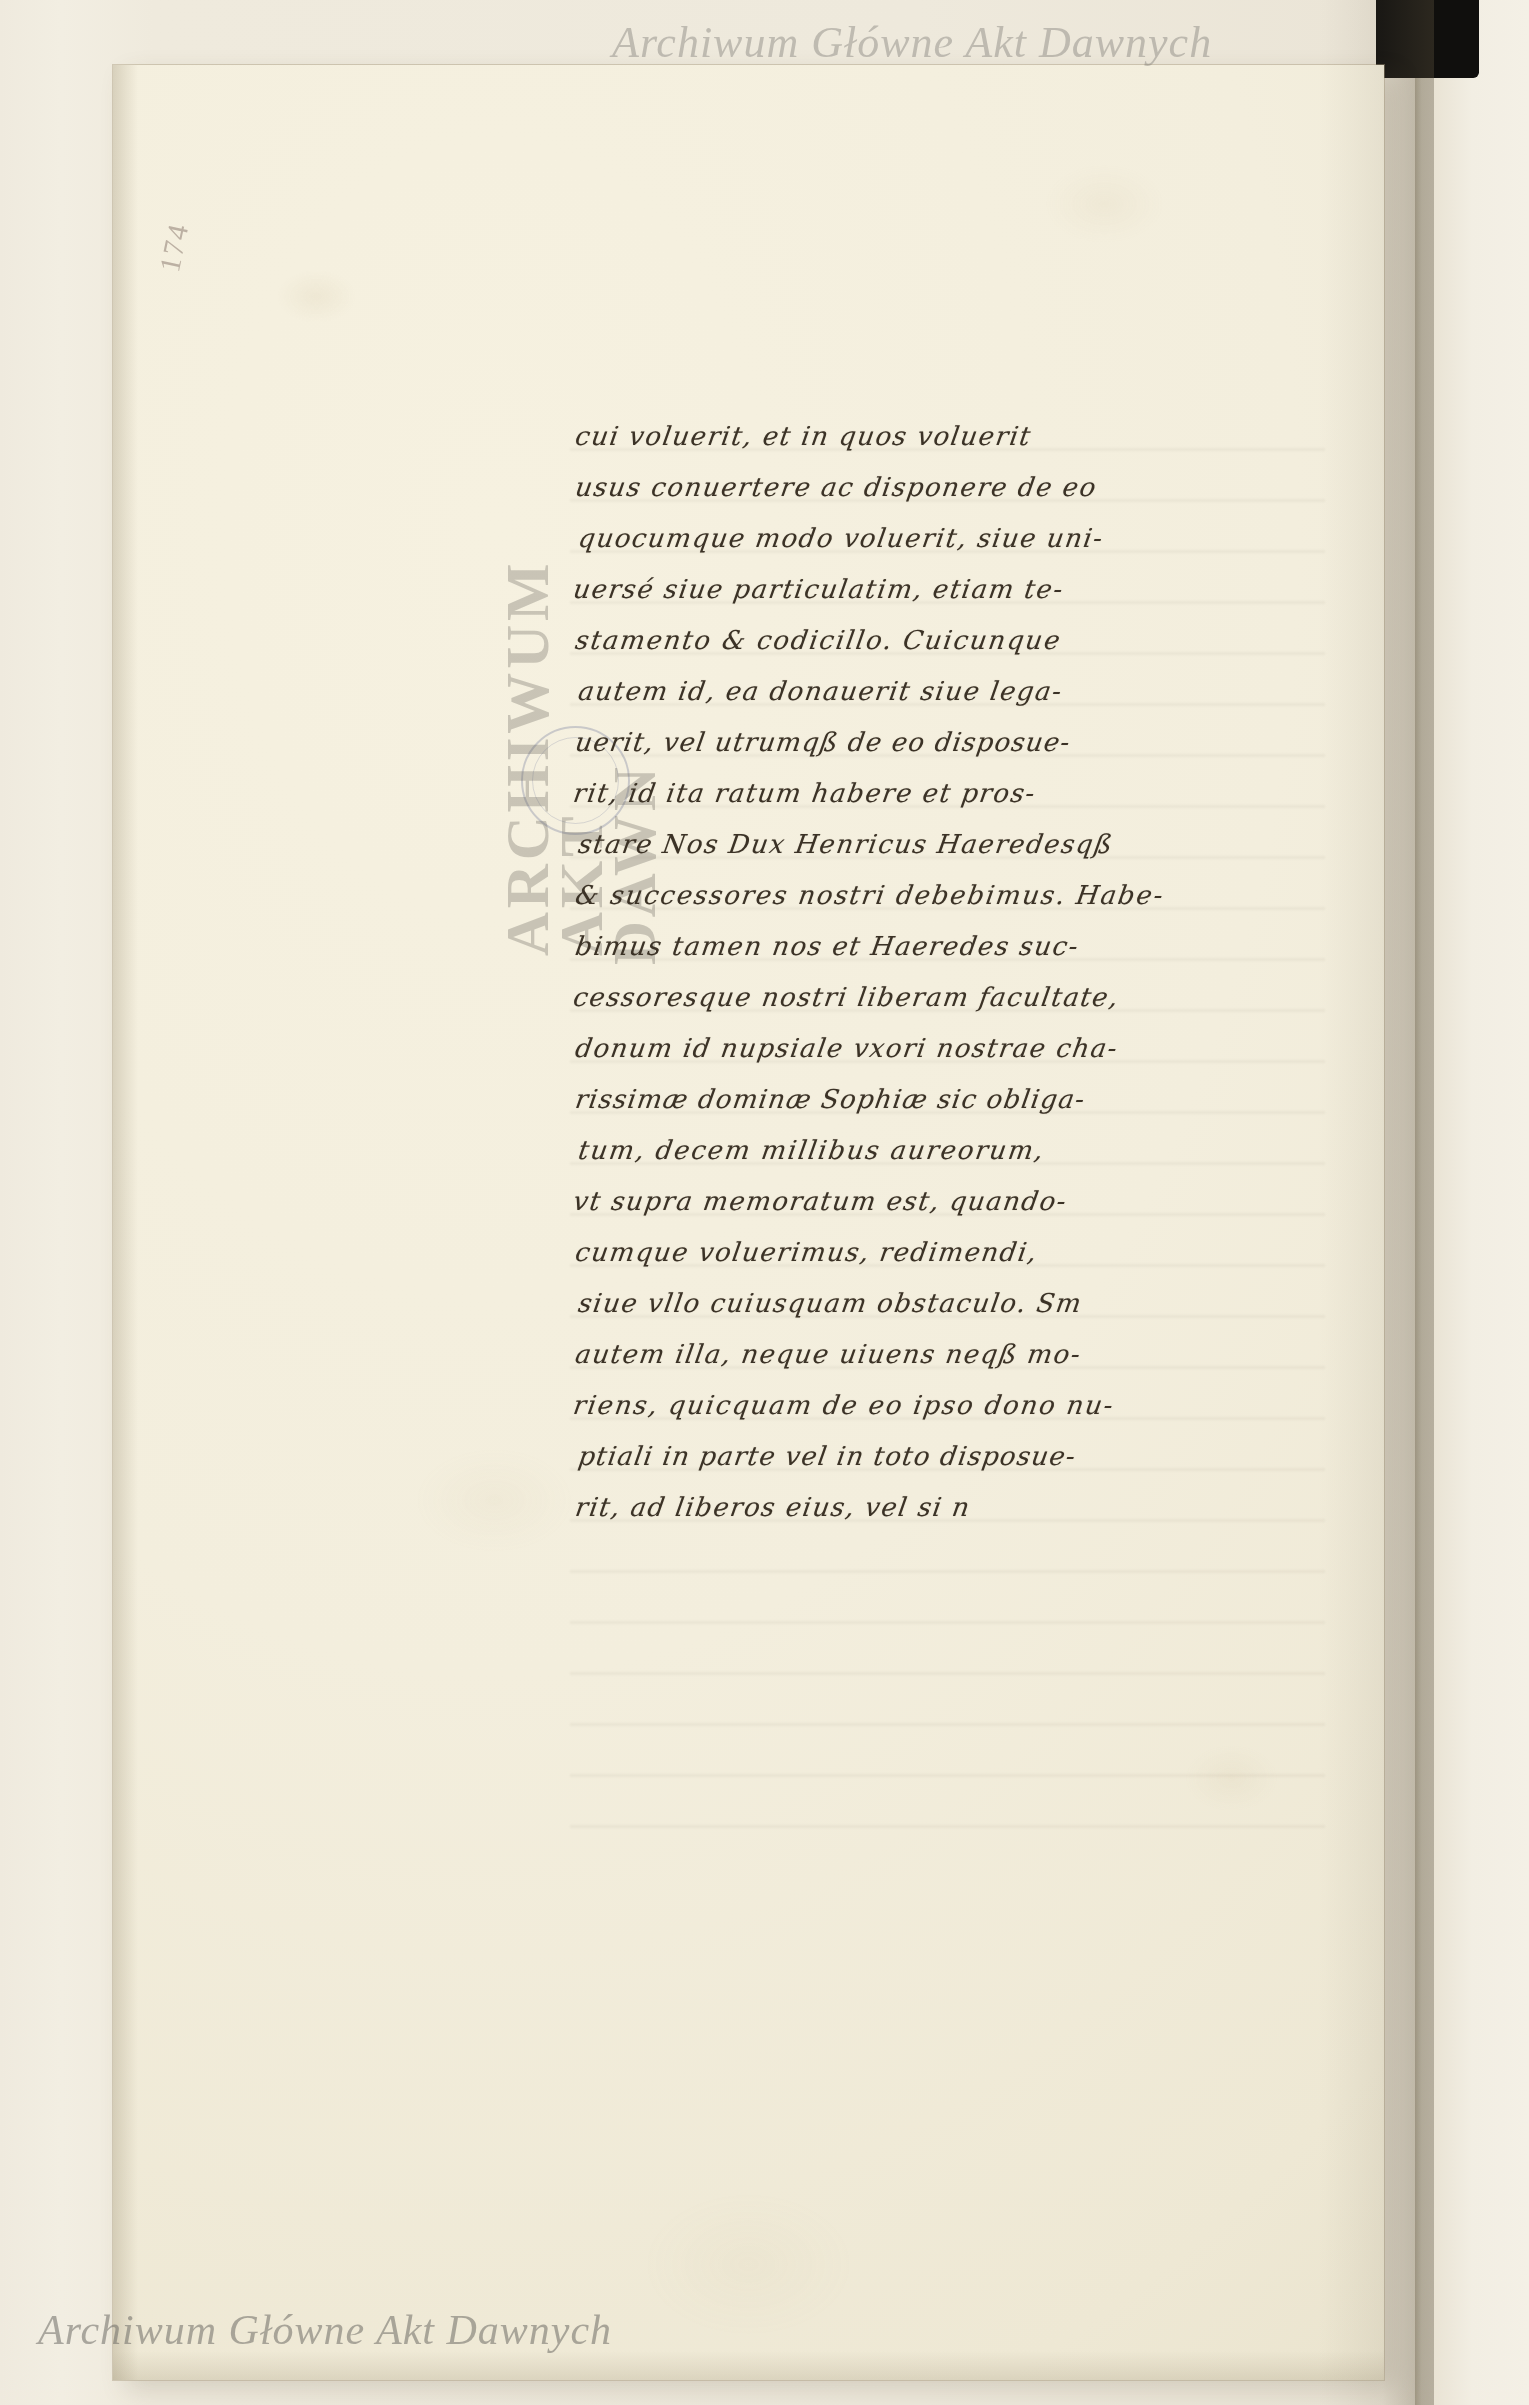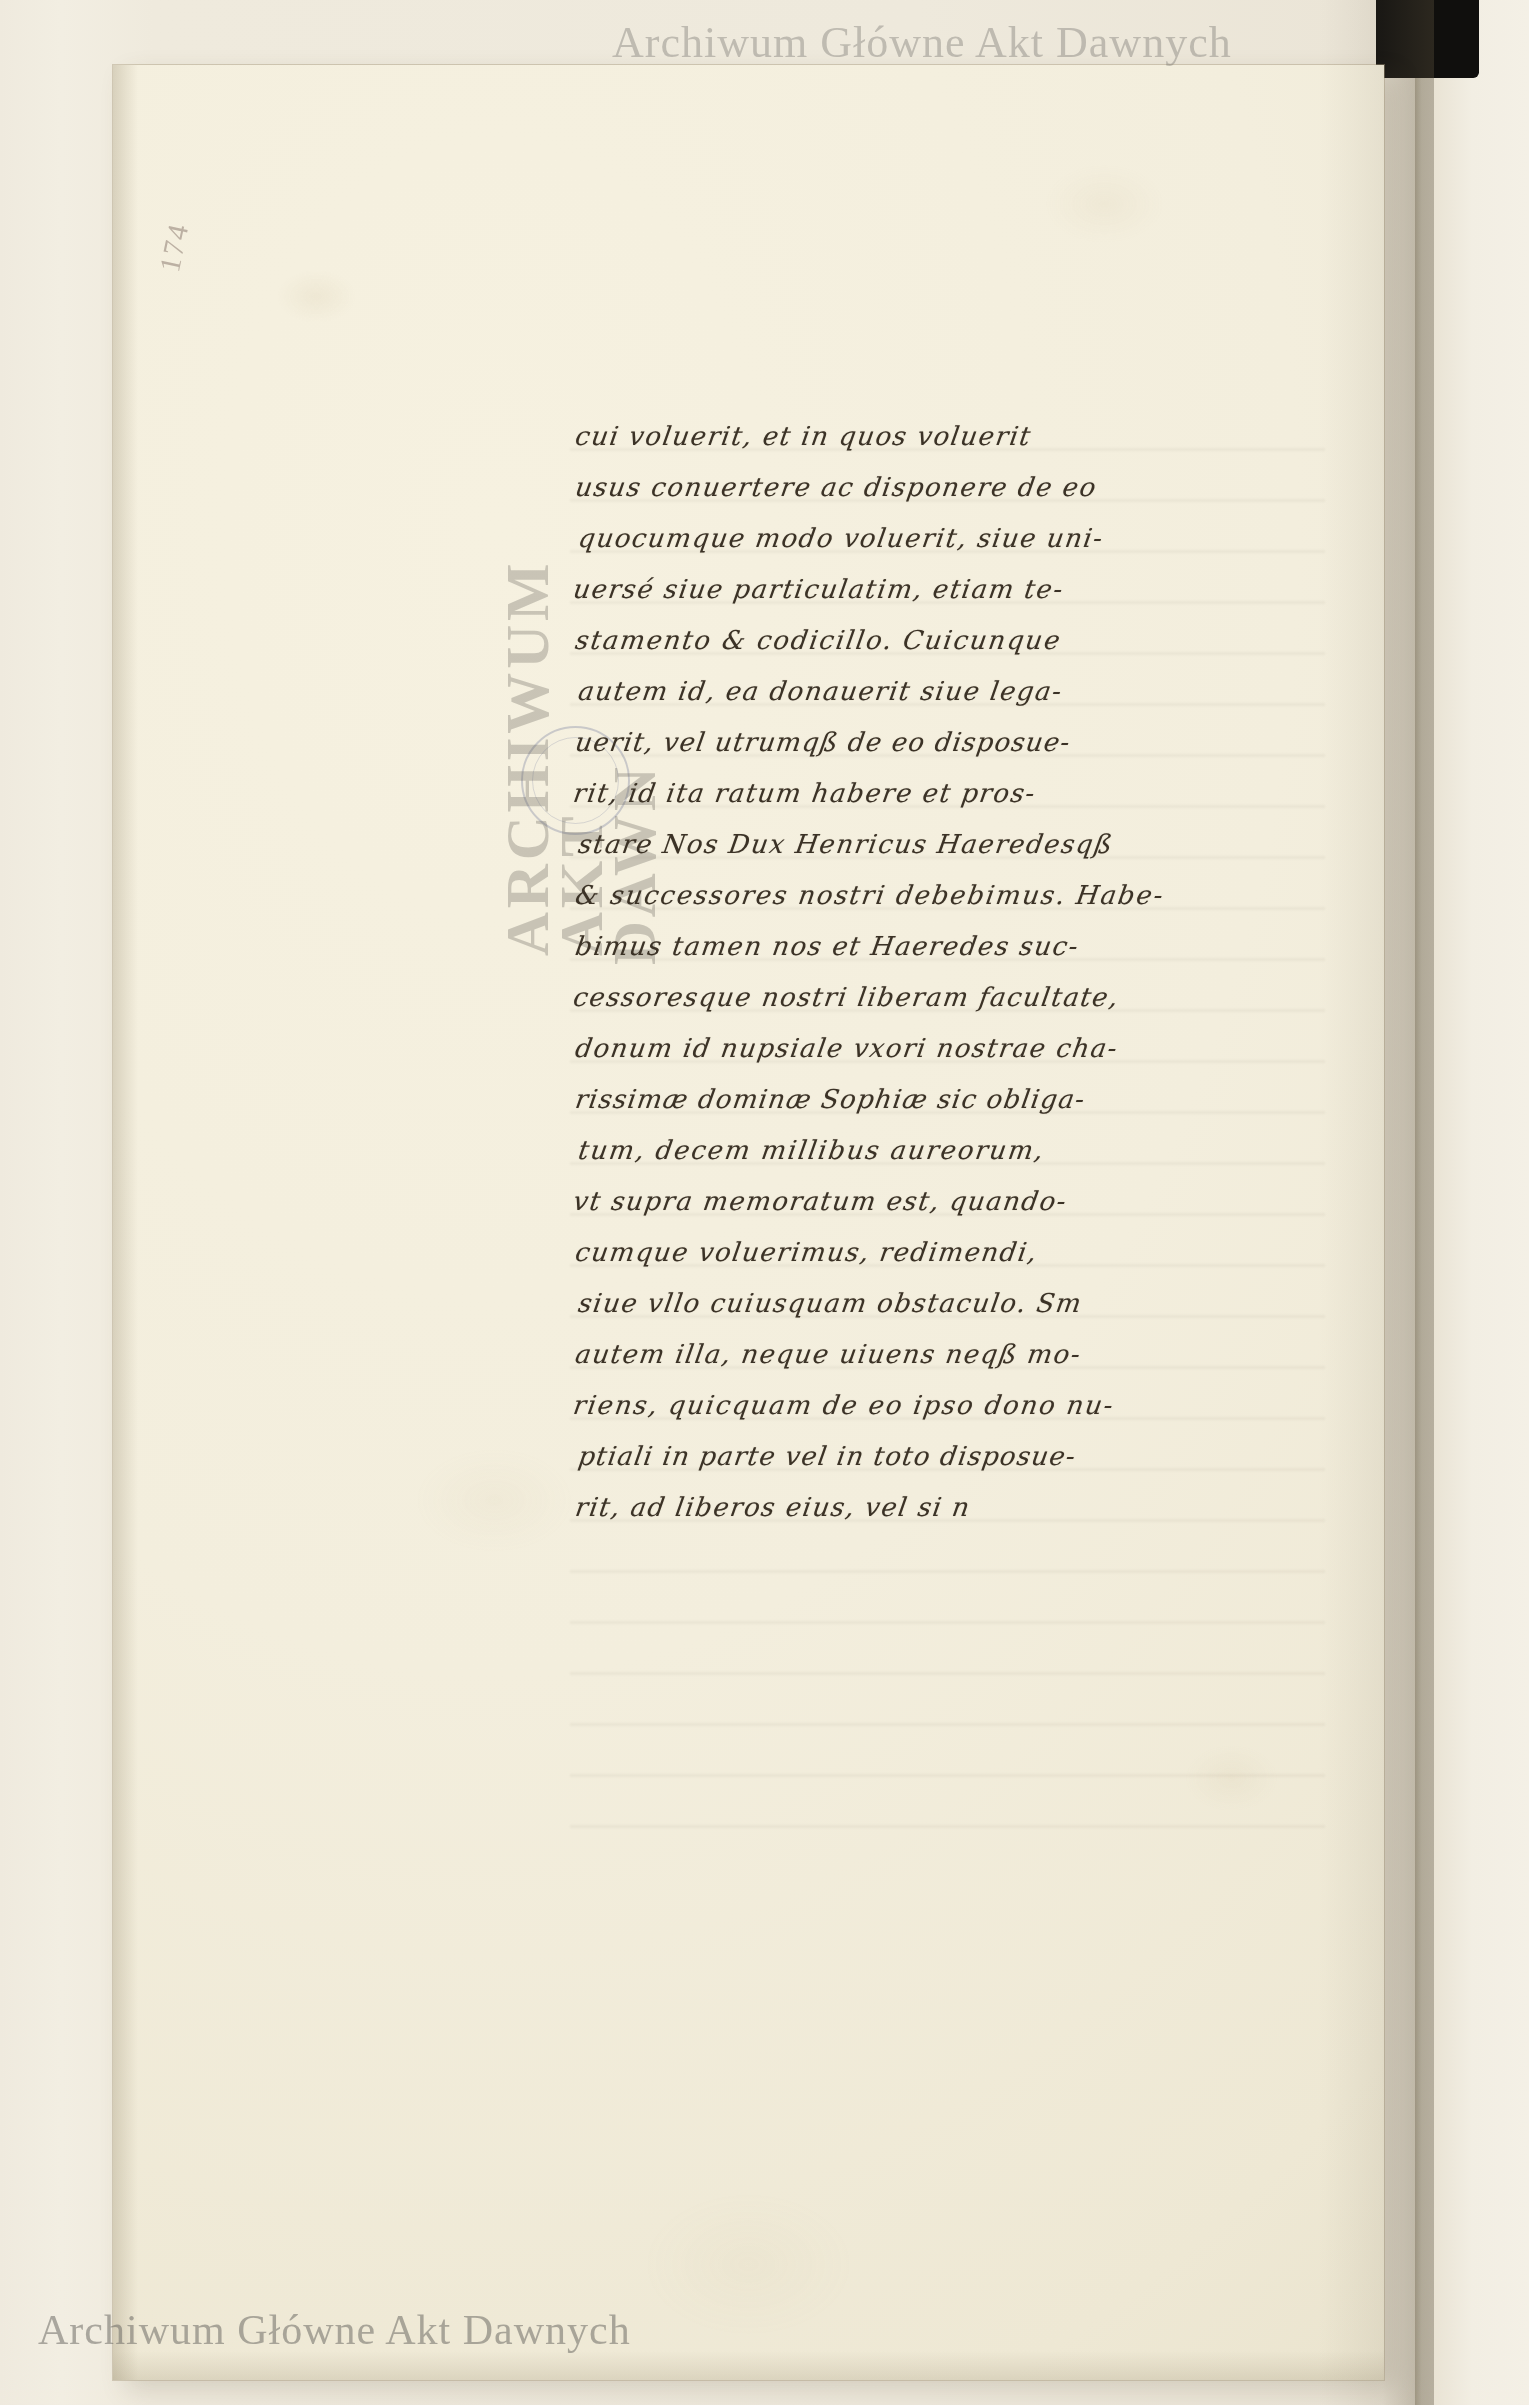--- a/index.html
+++ b/index.html
@@ -110,20 +110,21 @@
   }
 
   
   .wm-top, .wm-bottom {
     position: absolute;
     color: rgba(120,118,112,0.40);
     font-size: 44px;
     letter-spacing: 1px;
     white-space: nowrap;
     font-family: "Liberation Serif", serif;
+    font-style: italic;
   }
   .wm-top {
     left: 612px;
     top: 17px;
   }
   .wm-bottom {
     left: 38px;
     top: 2306px;
     font-size: 42px;
     color: rgba(110,108,102,0.55);

